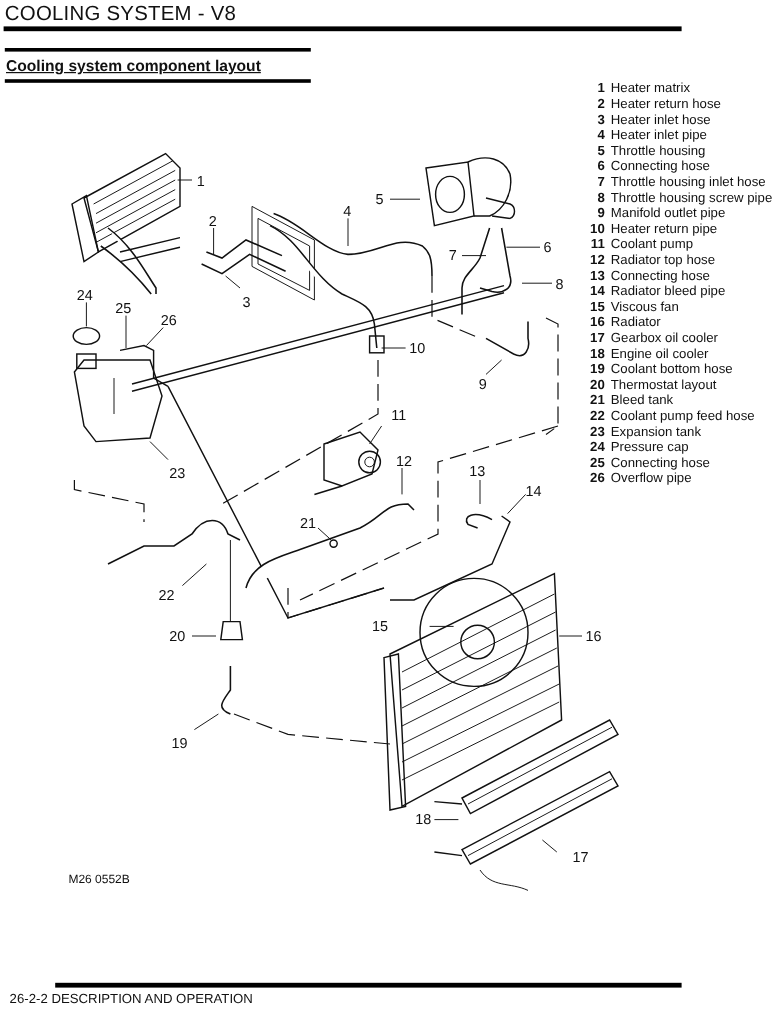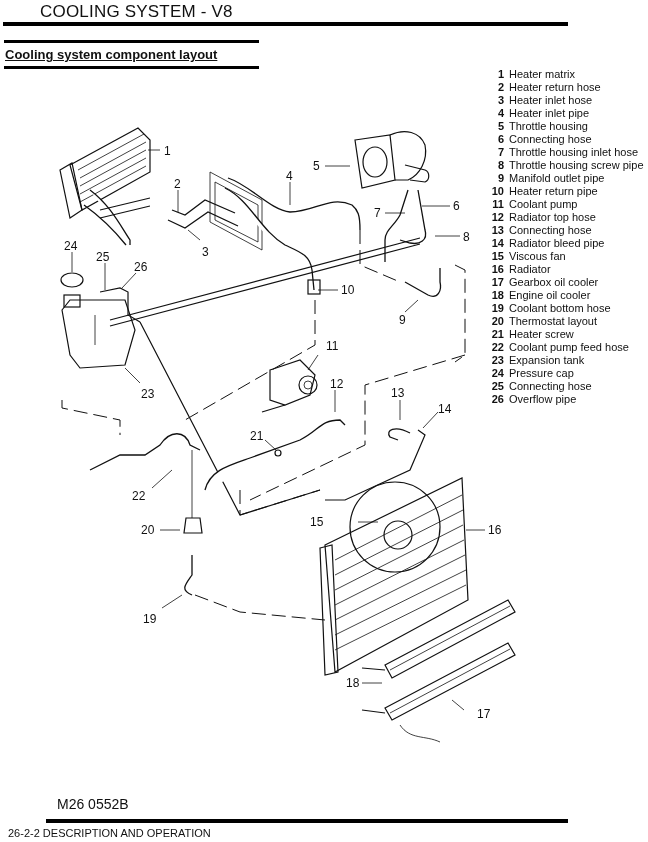--- a/index.html
+++ b/index.html
@@ -1,28 +1,28 @@
 <!DOCTYPE html>
 <html><head>
 <meta charset="utf-8">
 <style>
   html, body { margin:0; padding:0; background:#ffffff; }
   body { width:648px; height:842px; position:relative; overflow:hidden; font-family:"Liberation Sans", sans-serif; color:#111; }
-  .hdr-title { position:absolute; left:4px; top:2px; font-size:17px; letter-spacing:0.2px;margin-left:36px; }
+  .hdr-title { position:absolute; left:4px; top:2px; font-size:17px; letter-spacing:0.2px; }
   .hdr-rule { position:absolute; left:3px; top:22px; width:565px; height:4px; background:#000; }
   .sec-rule-top { position:absolute; left:4px; top:40px; width:255px; height:3px; background:#000; }
   .sec-title { position:absolute; left:5px; top:47px; font-size:13px; font-weight:bold;text-decoration:underline; }
   .sec-rule-bot { position:absolute; left:4px; top:66px; width:255px; height:3px; background:#000; }
   .legend { position:absolute; left:486px; top:68px; font-size:11px; line-height:13px; }
   .legend-row { display:flex; white-space:nowrap; }
   .legend-num { width:18px; text-align:right; font-weight:bold; margin-right:5px; }
   .diagram { position:absolute; left:0; top:70px; width:648px; height:700px; }
   .diagram svg { width:100%; height:100%; }
   .callout { font-family:"Liberation Sans", sans-serif; font-size:12px; fill:#111; }
-  .fig-id { position:absolute; left:57px; top:796px; font-size:14px; }
+  .fig-id { position:absolute; left:57px; top:728px; font-size:10px; }
   .ftr-rule { position:absolute; left:46px; top:819px; width:522px; height:4px; background:#000; }
   .ftr-text { position:absolute; left:8px; top:827px; font-size:11px; }
   .ln { stroke:#111; fill:none; stroke-width:1.2; }
   .thin { stroke:#111; fill:none; stroke-width:0.8; }
   .dash { stroke:#111; fill:none; stroke-width:1; stroke-dasharray:14 6; }
   .hose { stroke:#111; fill:#fff; stroke-width:1.3; }
 </style>
 </head>
 <body>
 
@@ -109,21 +109,21 @@
   <div class="legend-row">
       <span class="legend-num">19</span>
       <span>Coolant bottom hose</span>
     </div>
   <div class="legend-row">
       <span class="legend-num">20</span>
       <span>Thermostat layout</span>
     </div>
   <div class="legend-row">
       <span class="legend-num">21</span>
-      <span>Heater screw</span>
+      <span>Bleed tank</span>
     </div>
   <div class="legend-row">
       <span class="legend-num">22</span>
       <span>Coolant pump feed hose</span>
     </div>
   <div class="legend-row">
       <span class="legend-num">23</span>
       <span>Expansion tank</span>
     </div>
   <div class="legend-row">

